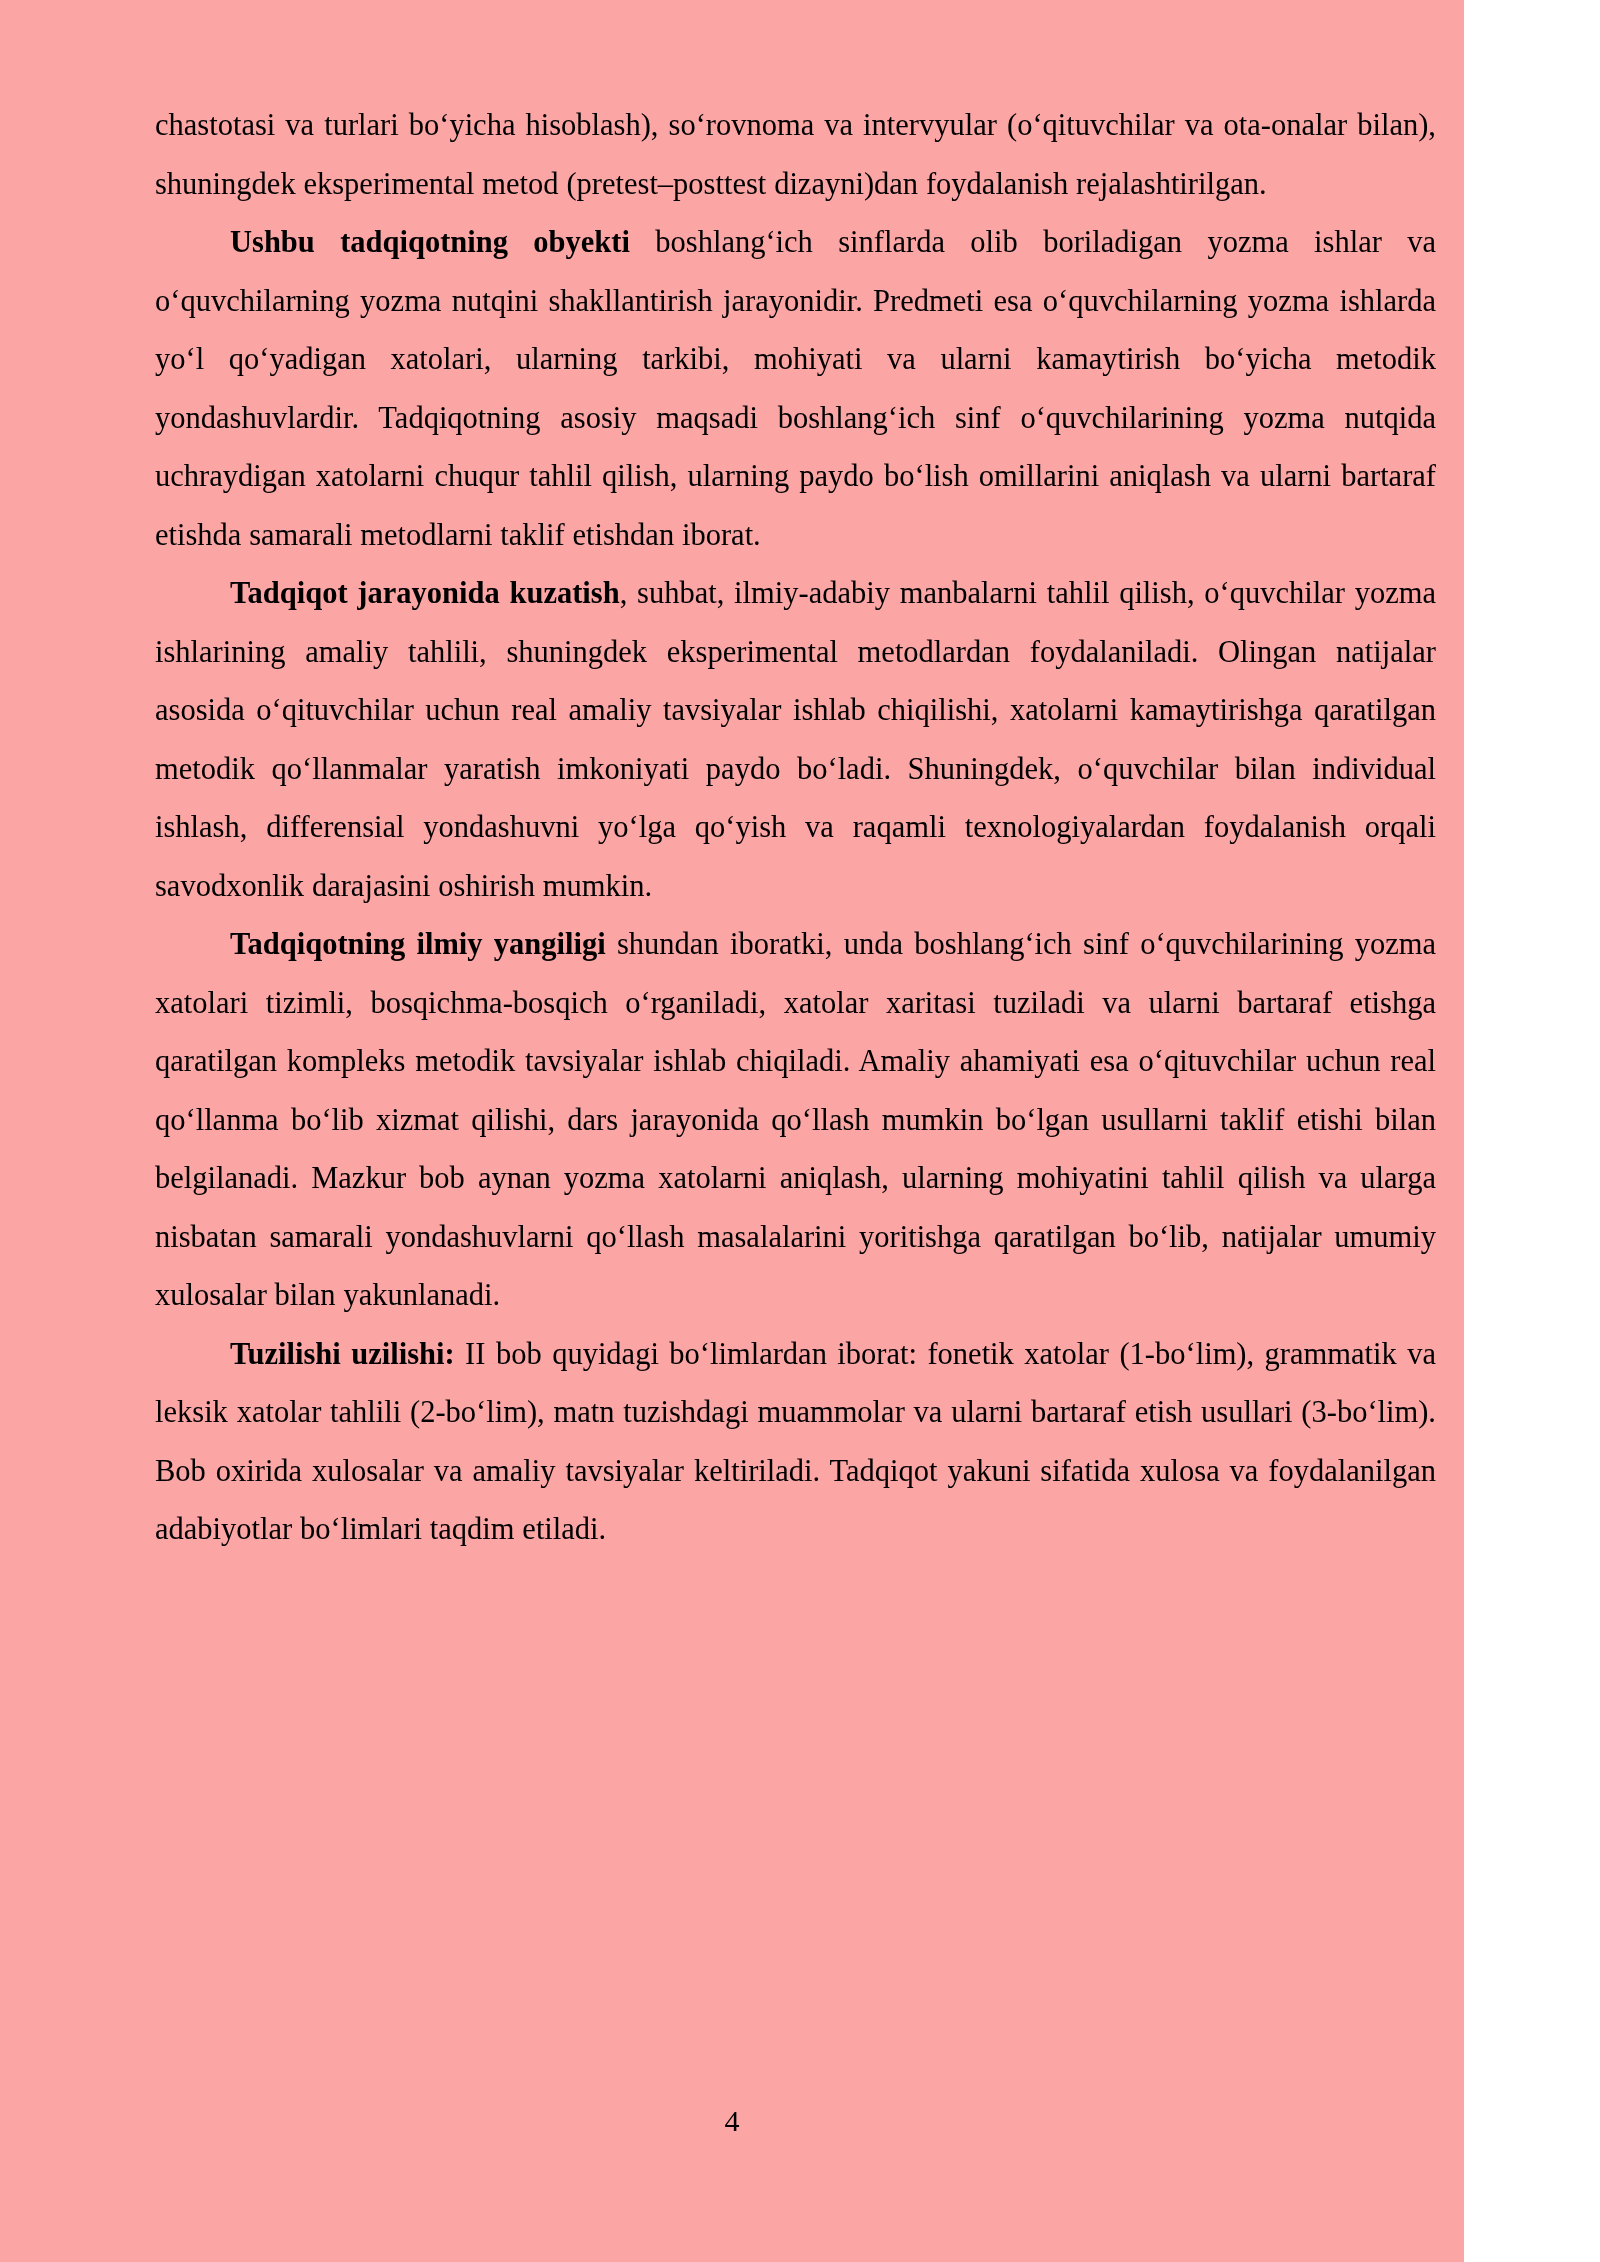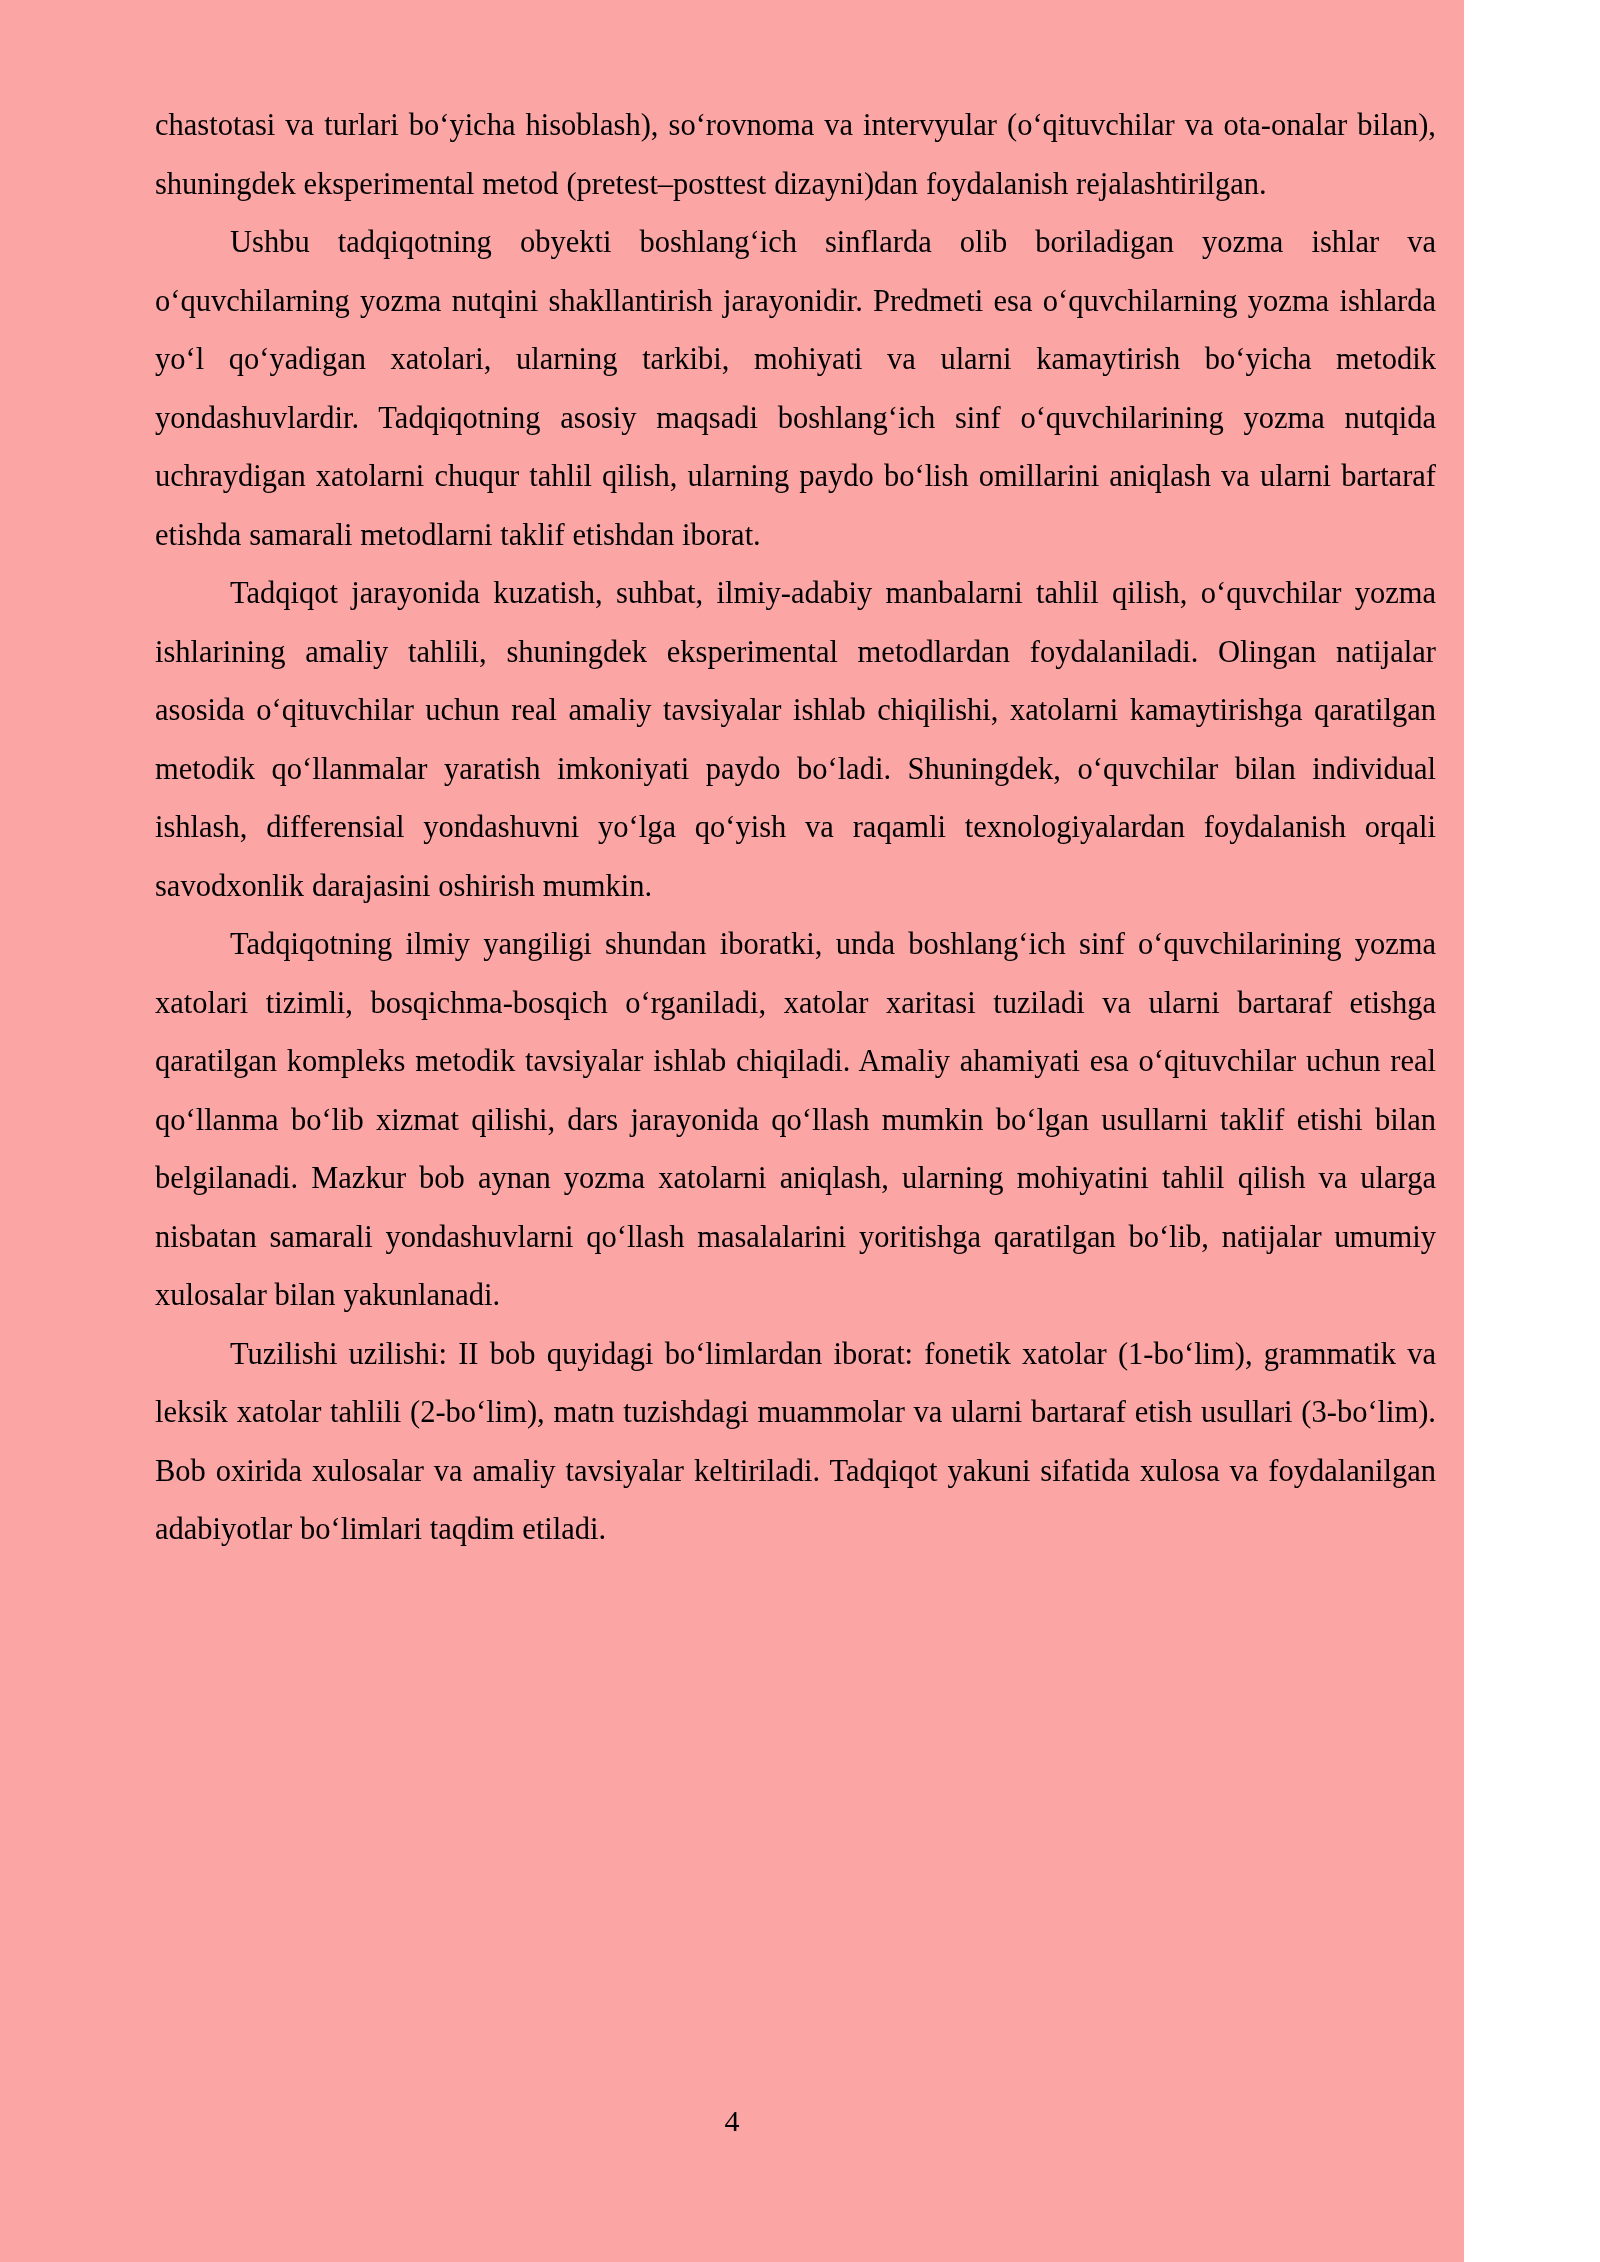--- a/index.html
+++ b/index.html
@@ -33,21 +33,21 @@
     line-height: 58.5px;
     text-indent: 75px;
     hyphens: none;
     -webkit-hyphens: none;
     word-spacing: 0.2px;
   }
   p.para.no-indent {
     text-indent: 0;
   }
   p.para .lead {
-    font-weight: normal;
+    font-weight: bold;
   }
   .page-number {
     position: absolute;
     left: 0;
     right: 0;
     top: 2103px;
     text-align: center;
     font-size: 30px;
     line-height: 36px;
     font-family: "Liberation Serif", "DejaVu Serif", serif;

